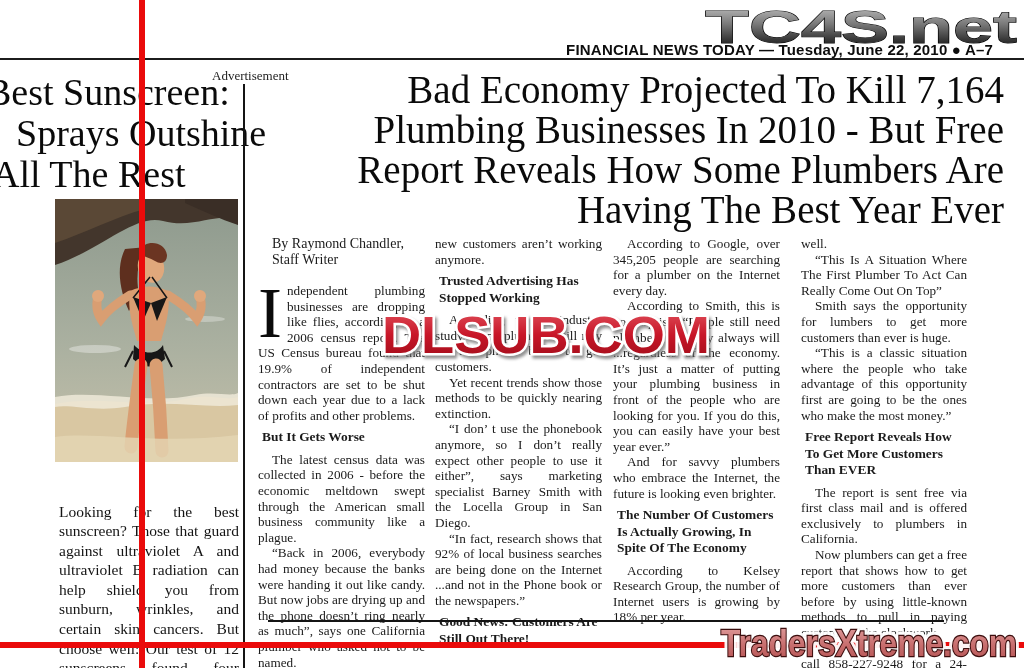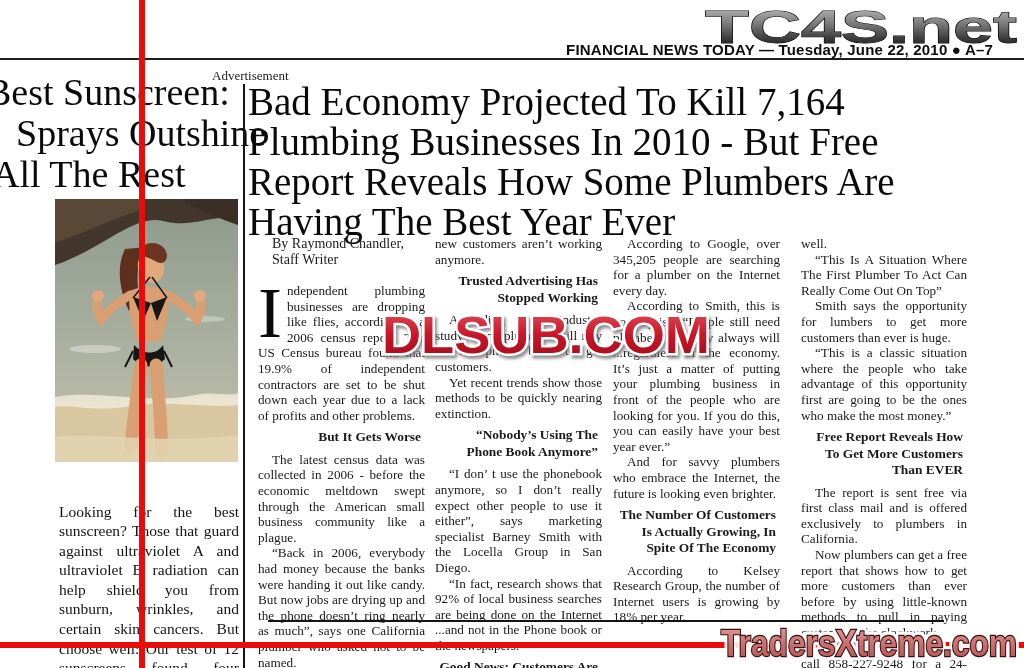--- a/index.html
+++ b/index.html
@@ -32,34 +32,34 @@
   .beach-photo{position:absolute;top:199px;left:55px;width:183px;height:263px;display:block}
   .side-body{
     position:absolute;top:486px;left:59px;width:180px;
     font:15.5px/19.6px "Liberation Serif",serif;color:#141414;
     text-align:justify;
   }
   .col-divider{position:absolute;top:84px;left:243px;width:2px;height:584px;background:#141414}
 
   
   .main-headline{
-    position:absolute;top:82px;left:248px;width:756px;text-align:left;
+    position:absolute;top:70px;left:248px;width:756px;text-align:right;
     font:400 39px/40px "Liberation Serif",serif;color:#0a0a0a;
   }
   .main-headline div{white-space:nowrap}
   .col{position:absolute;top:236px;font:13.2px/15.6px "Liberation Serif",serif;color:#1a1a1a;text-align:justify}
   .col-1{left:258px;width:167px}
   .col-2{left:435px;width:167px}
   .col-3{left:613px;width:167px}
   .col-4{left:801px;width:166px}
   .col p{margin:0;text-indent:14px}
   .col p.noindent{text-indent:0}
   .byline{margin:0;text-indent:0;font-size:14px;line-height:15.5px;text-align:left}
   .byline-gap{height:16px}
-  .subhead{font-weight:700;text-align:right;text-indent:0 !important;font-size:13.4px;line-height:16.5px;margin:6px 0 !important;padding:0 4px}
+  .subhead{font-weight:700;text-align:left;text-indent:0 !important;font-size:13.4px;line-height:16.5px;margin:6px 0 !important;padding:0 4px}
   .dropcap{float:left;font-size:72px;line-height:54px;padding:3px 5px 0 0;color:#0a0a0a}
   .article-rule{position:absolute;top:620px;left:268px;width:676px;height:2px;background:#141414}
 </style>
 </head>
 <body>
 
 <div class="masthead">FINANCIAL NEWS TODAY — Tuesday, June 22, 2010 ● A–7</div>
 <div class="header-rule"></div>
 <div class="ad-label">Advertisement</div>
 
@@ -134,21 +134,20 @@
   <p>The latest census data was collected in 2006 - before the economic meltdown swept through the American small business community like a plague.</p>
   <p>“Back in 2006, everybody had money because the banks were handing it out like candy. But now jobs are drying up and the phone doesn’t ring nearly as much”, says one California plumber who asked not to be named.</p>
 
 </div>
 
 <div class="col col-2">
   <p class="noindent">new customers aren’t working anymore.</p>
   <p class="subhead">Trusted Advertising Has Stopped Working</p>
   <p>According to an industry study, many plumbers still rely on the phone book to get customers.</p>
   <p>Yet recent trends show those methods to be quickly nearing extinction.</p>
-  <p class="subhead">“Nobody’s Using The Phone Book Anymore”</p>
   <p>“I don’ t use the phonebook anymore, so I don’t really expect other people to use it either”, says marketing specialist Barney Smith with the Locella Group in San Diego.</p>
   <p>“In fact, research shows that 92% of local business searches are being done on the Internet ...and not in the Phone book or the newspapers.”</p>
   <p class="subhead">Good News: Customers Are Still Out There!</p>
 </div>
 
 <div class="col col-3">
   <p>According to Google, over 345,205 people are searching for a plumber on the Internet every day.</p>
   <p>According to Smith, this is no surprise. “People still need plumbers and they always will ...regardless of the economy. It’s just a matter of putting your plumbing business in front of the people who are looking for you. If you do this, you can easily have your best year ever.”</p>
   <p>And for savvy plumbers who embrace the Internet, the future is looking even brighter.</p>
   <p class="subhead">The Number Of Customers Is Actually Growing, In Spite Of The Economy</p>

